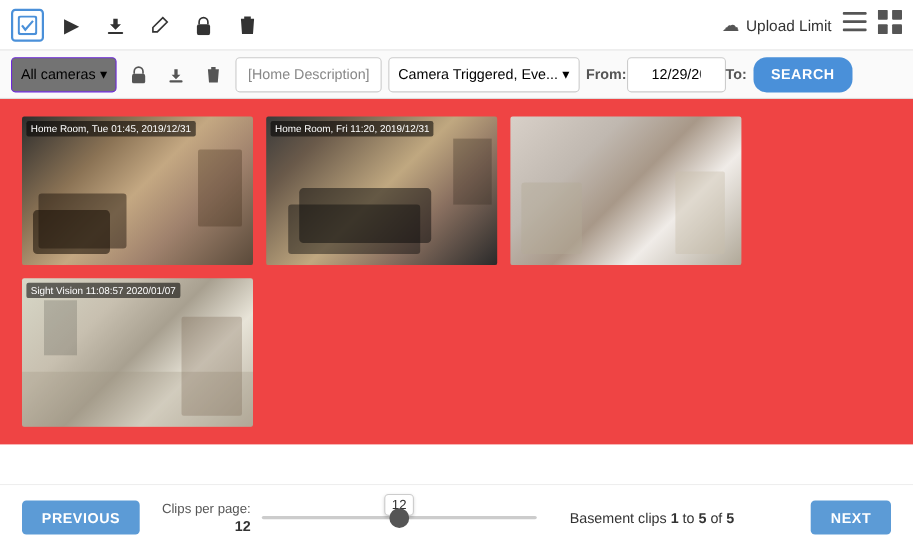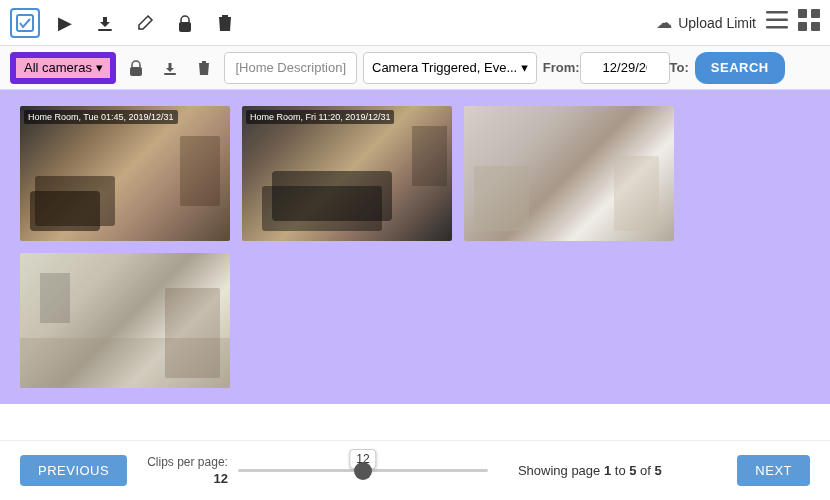--- a/index.html
+++ b/index.html
@@ -55,24 +55,24 @@
       align-items: center;
       height: 44px;
       padding: 0 10px;
       border-bottom: 1px solid #ddd;
       gap: 6px;
       background: #fafafa;
     }
     .filter-select {
       display: flex;
       align-items: center;
-      border: 6px solid #6d28d9;
+      border: 1px solid #6d28d9;
       border-radius: 4px;
       padding: 4px 8px;
-      background: #f9a8d4;
+      background: #737373;
       cursor: pointer;
       font-size: 13px;
       gap: 4px;
       height: 32px;
     }
     .filter-icon-btn {
       width: 28px;
       height: 28px;
       display: flex;
       align-items: center;
@@ -135,21 +135,21 @@
       height: 32px;
       font-size: 13px;
       font-weight: bold;
       cursor: pointer;
       letter-spacing: 0.5px;
     }
 
     
     .main-content {
       padding: 16px 20px;
-      background: #c4b5fd;
+      background: #ef4444;
     }
 
     .clips-grid {
       display: grid;
       grid-template-columns: repeat(3, 210px);
       grid-template-rows: repeat(2, 135px);
       gap: 12px;
     }
 
     .clip-thumbnail {
@@ -219,21 +219,21 @@
       border-top: 1px solid #eee;
       background: #fff;
     }
     .prev-btn, .next-btn {
       background: #5c9bd6;
       color: #fff;
       border: none;
       border-radius: 4px;
       padding: 8px 18px;
       font-size: 13px;
-      font-weight: normal;
+      font-weight: bold;
       cursor: pointer;
       letter-spacing: 0.5px;
     }
     .clips-per-page {
       display: flex;
       flex-direction: column;
       align-items: flex-end;
       margin-left: 20px;
       gap: 2px;
     }
@@ -404,20 +404,21 @@
       <div style="position:absolute;bottom:10px;left:20px;width:120px;height:45px;background:rgba(10,10,10,0.45);border-radius:3px;"></div>
       <div style="position:absolute;top:20px;right:5px;width:35px;height:60px;background:rgba(50,40,30,0.3);"></div>
     </div>
 
     <div class="clip-thumbnail scene-4">
       <div style="position:absolute;bottom:10px;left:10px;width:55px;height:65px;background:rgba(180,170,150,0.45);border-radius:3px;"></div>
       <div style="position:absolute;bottom:10px;right:15px;width:45px;height:75px;background:rgba(200,190,170,0.4);border-radius:2px;"></div>
     </div>
 
     <div class="clip-thumbnail scene-5">
+      <span class="clip-label">Sight Vision 11:08:57 2020/01/07</span>
       <div style="position:absolute;bottom:0;left:0;right:0;height:50px;background:rgba(160,150,130,0.3);"></div>
       <div style="position:absolute;bottom:10px;right:10px;width:55px;height:90px;background:rgba(120,100,80,0.3);border-radius:2px;"></div>
       <div style="position:absolute;top:20px;left:20px;width:30px;height:50px;background:rgba(80,80,70,0.25);"></div>
     </div>
 
   </div>
 </div>
 
 <div class="bottom-bar">
   <button class="prev-btn">PREVIOUS</button>
@@ -427,18 +428,18 @@
     <span class="clips-per-page-value">12</span>
   </div>
 
   <div class="slider-container">
     <div class="slider-bubble">12</div>
     <div class="slider-track"></div>
     <div class="slider-thumb"></div>
   </div>
 
   <div class="showing-clips">
-    <span>Showing page </span><strong>1</strong><span> to </span><strong>5</strong><span> of </span><strong>5</strong>
+    <span>Basement clips </span><strong>1</strong><span> to </span><strong>5</strong><span> of </span><strong>5</strong>
   </div>
 
   <div class="spacer-right"></div>
   <button class="next-btn">NEXT</button>
 </div>
 
 </body></html>

